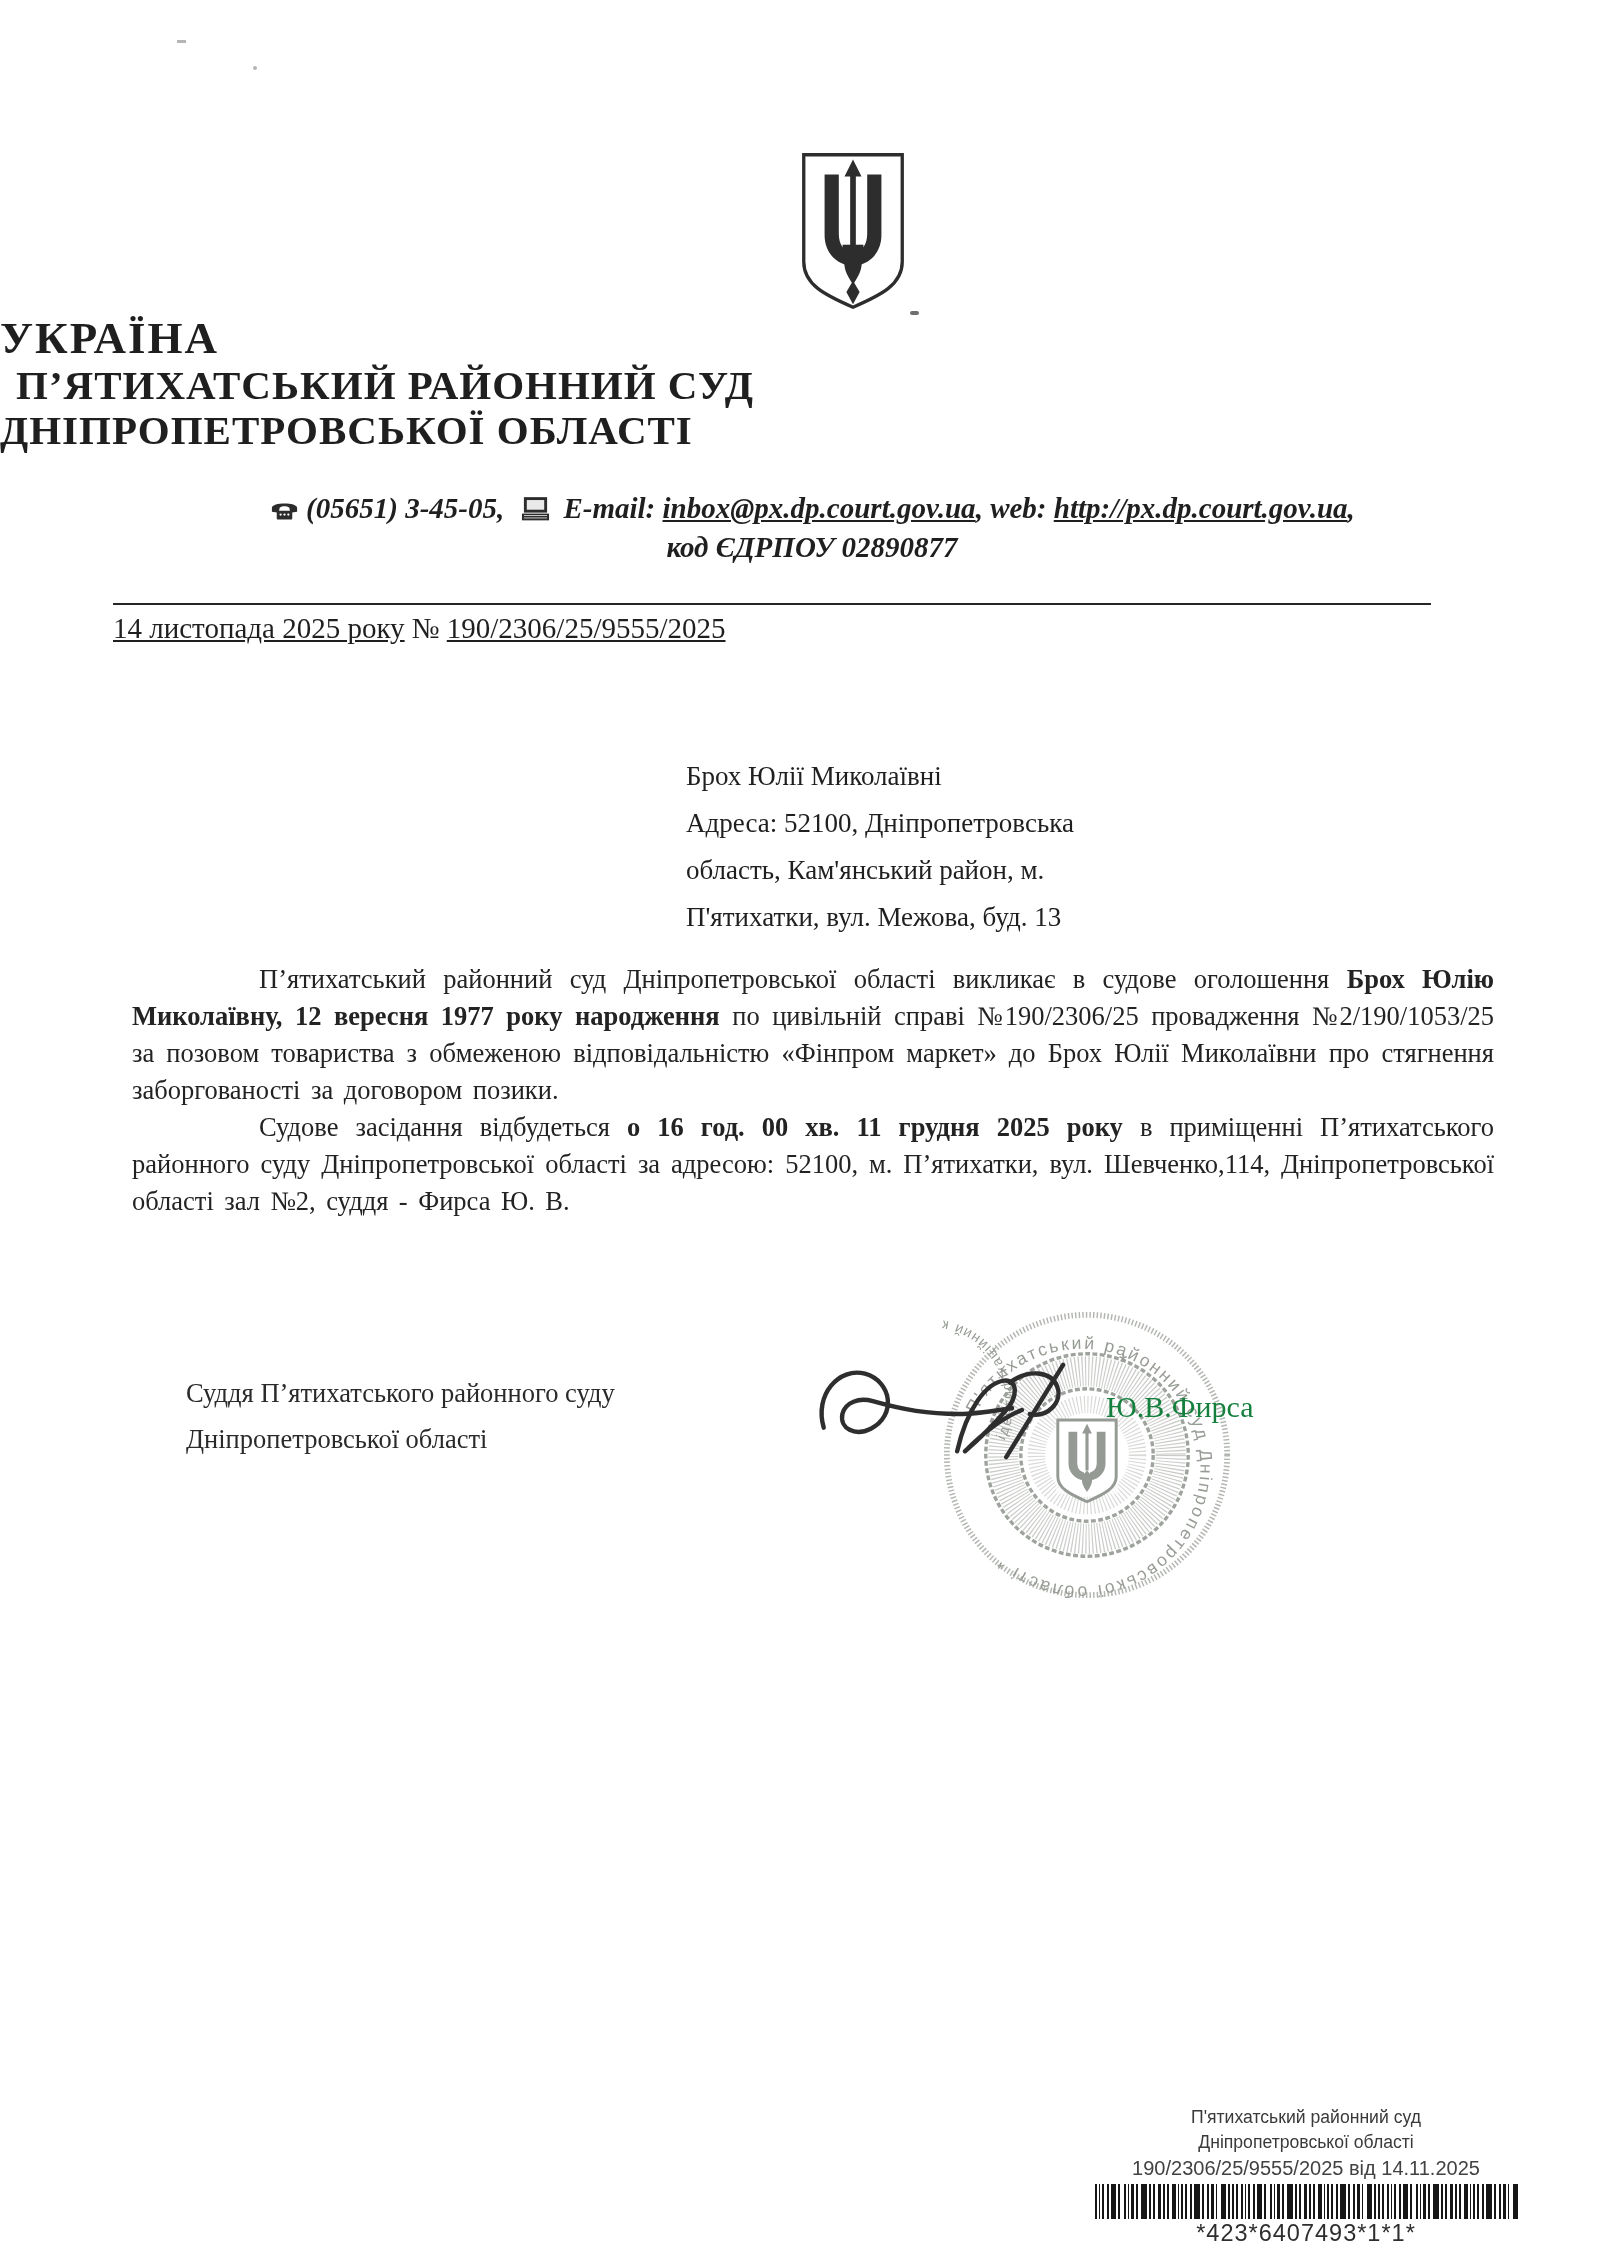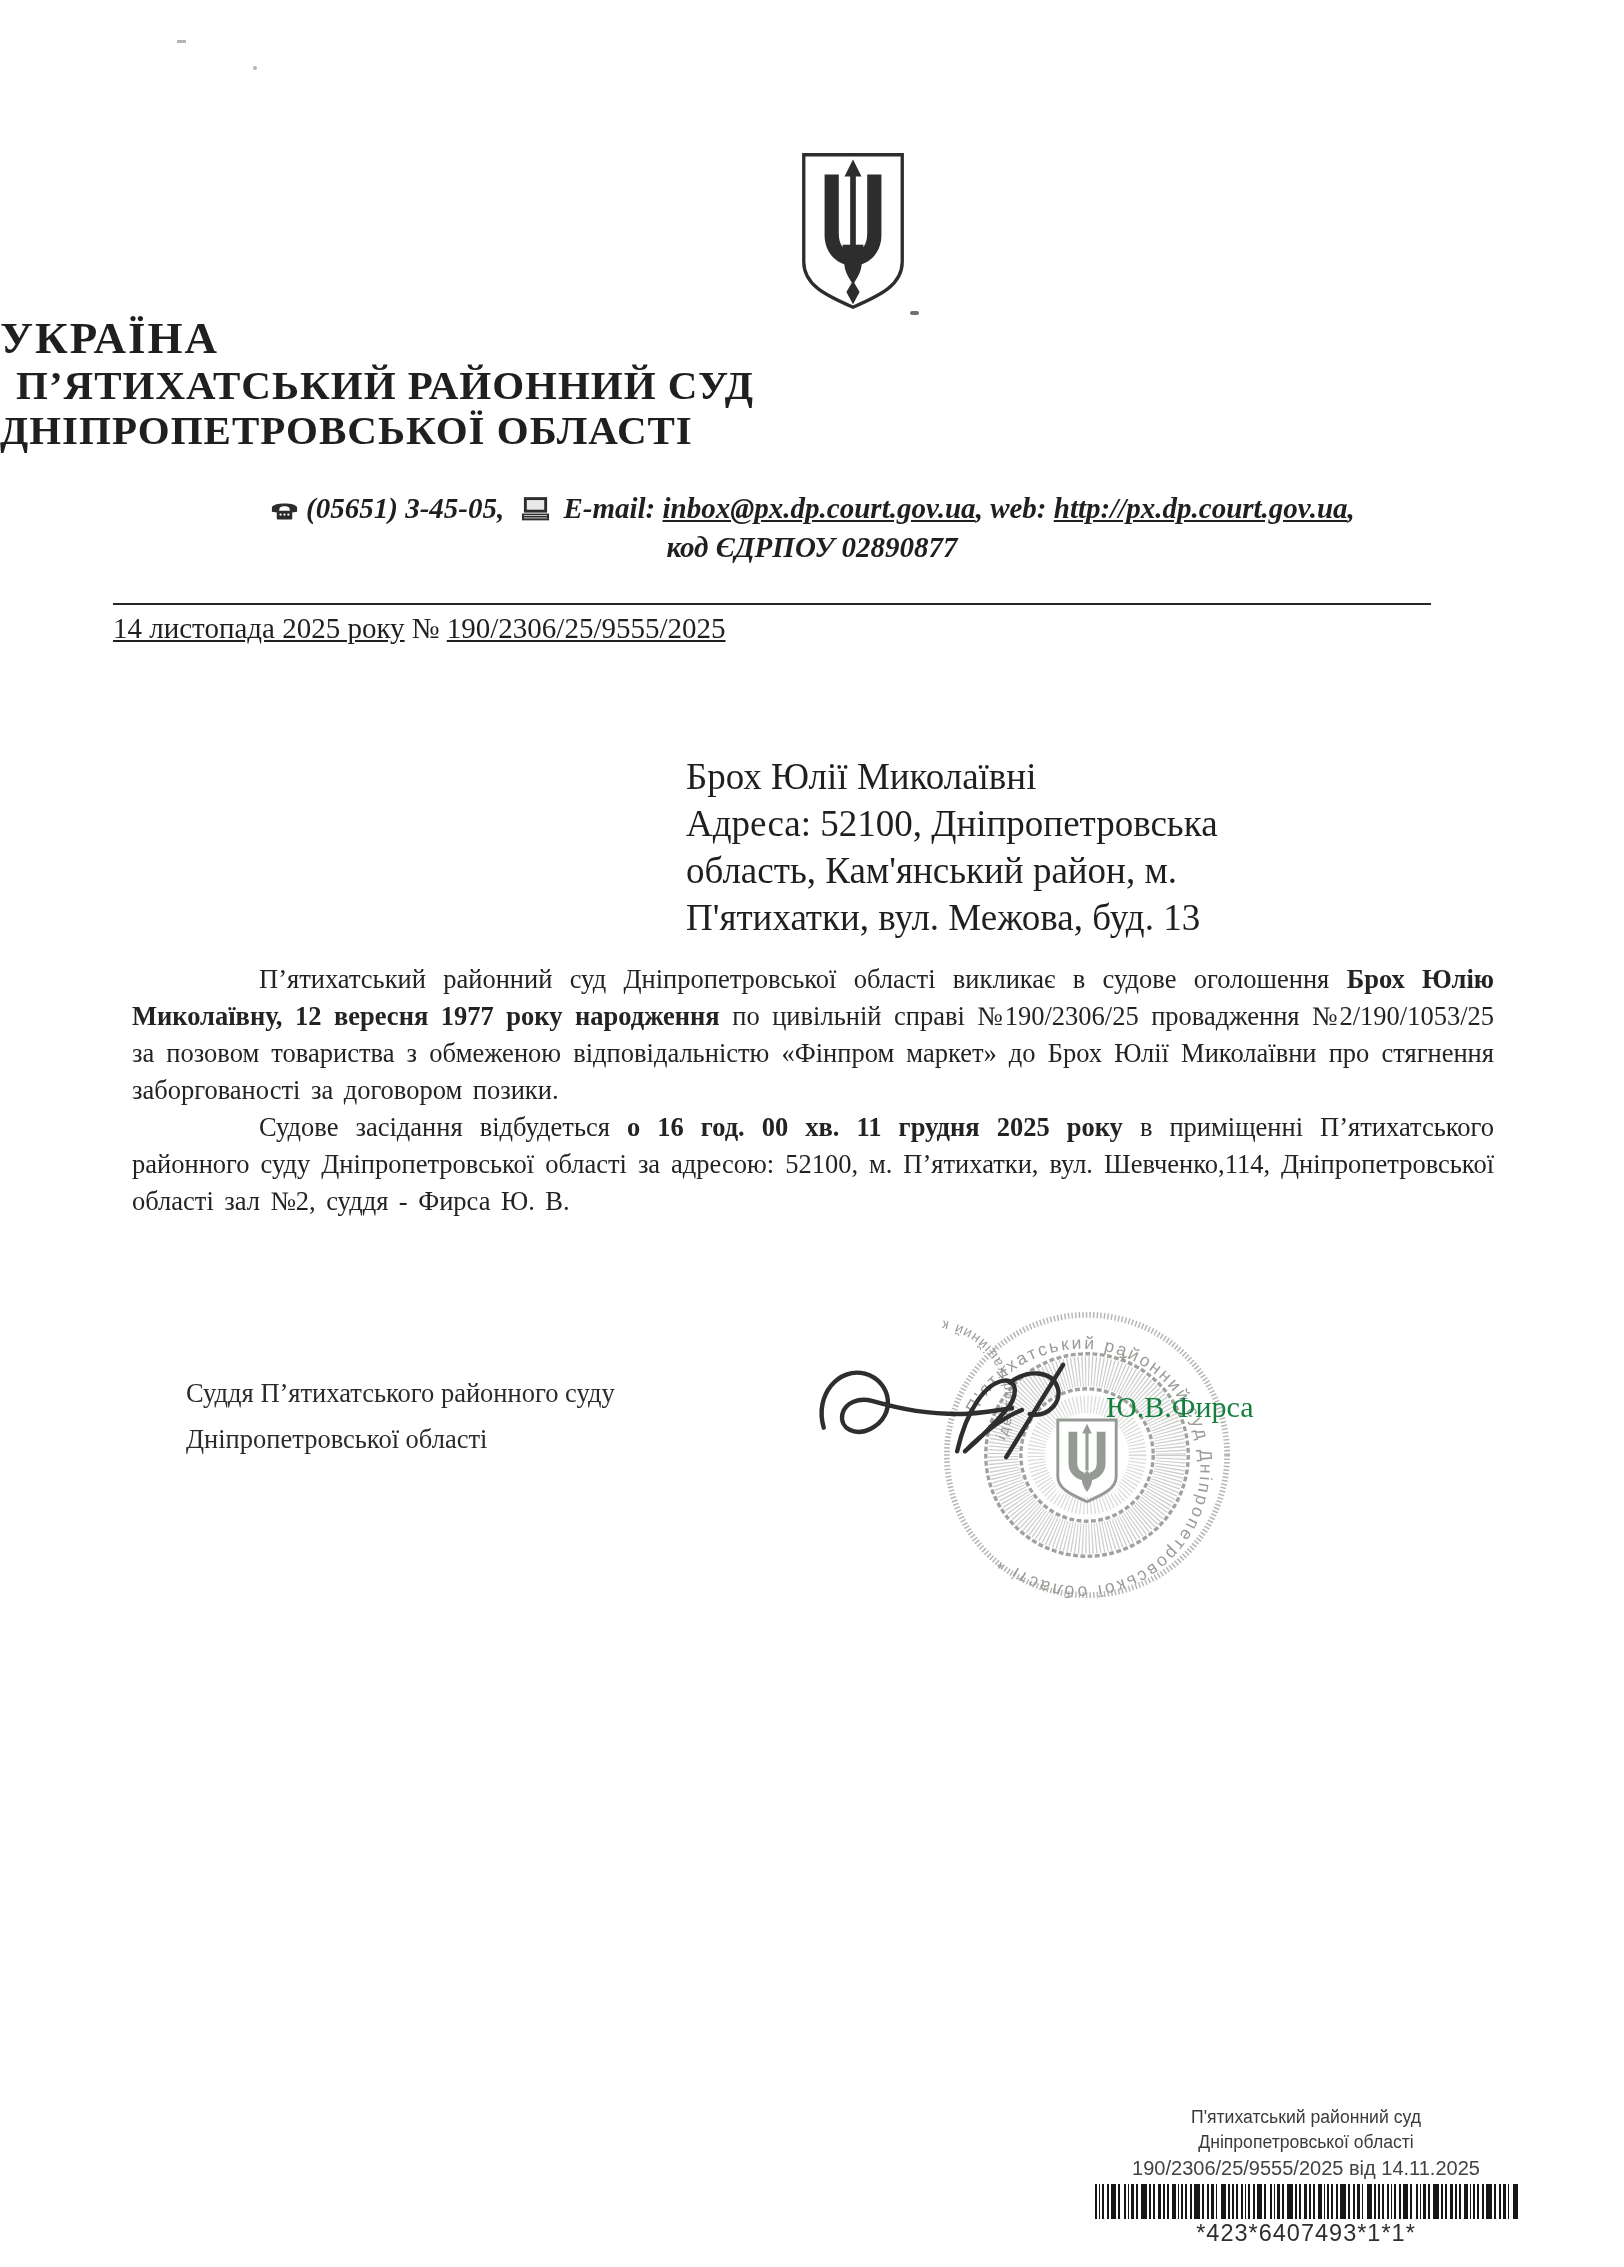--- a/index.html
+++ b/index.html
@@ -20,21 +20,21 @@
   .addr1{top:453px;}
   .addr2{top:492px;}
   .addr3{top:531px;}
   .addr .ico{display:inline-block;vertical-align:-3.9px;margin:0 5.9px 0 0;font-style:normal;}
   .lnk{text-decoration:underline;}
   
   .rule{position:absolute;left:113px;top:603px;width:1318px;border-top:2.9px solid #262626;}
   .refline{position:absolute;left:113px;top:612px;font-size:29px;white-space:nowrap;}
   .refline .u{text-decoration:underline;}
   
-  .recipient{position:absolute;left:686px;top:753px;font-size:37px;line-height:47px;}
+  .recipient{position:absolute;left:686px;top:753px;font-size:27px;line-height:47px;}
   
   .bodytext{position:absolute;left:132px;top:961px;width:1362px;font-size:26.5px;line-height:37px;text-align:justify;word-spacing:3.9px;color:#232323;}
   .bodytext p{margin:0;text-indent:127px;}
   
   .sigtitle{position:absolute;left:186px;top:1370px;font-size:26.5px;line-height:46px;color:#2a2a2a;}
   .judge-name{position:absolute;left:1106px;top:1390px;font-size:30px;color:#15803d;z-index:6;}
   .stamp{position:absolute;left:941px;top:1309px;width:292px;height:292px;z-index:3;opacity:.85;}
   .signature{position:absolute;left:810px;top:1353px;width:361px;height:118px;z-index:5;}
   
   .footer{position:absolute;left:1078px;top:2105px;width:456px;text-align:center;

